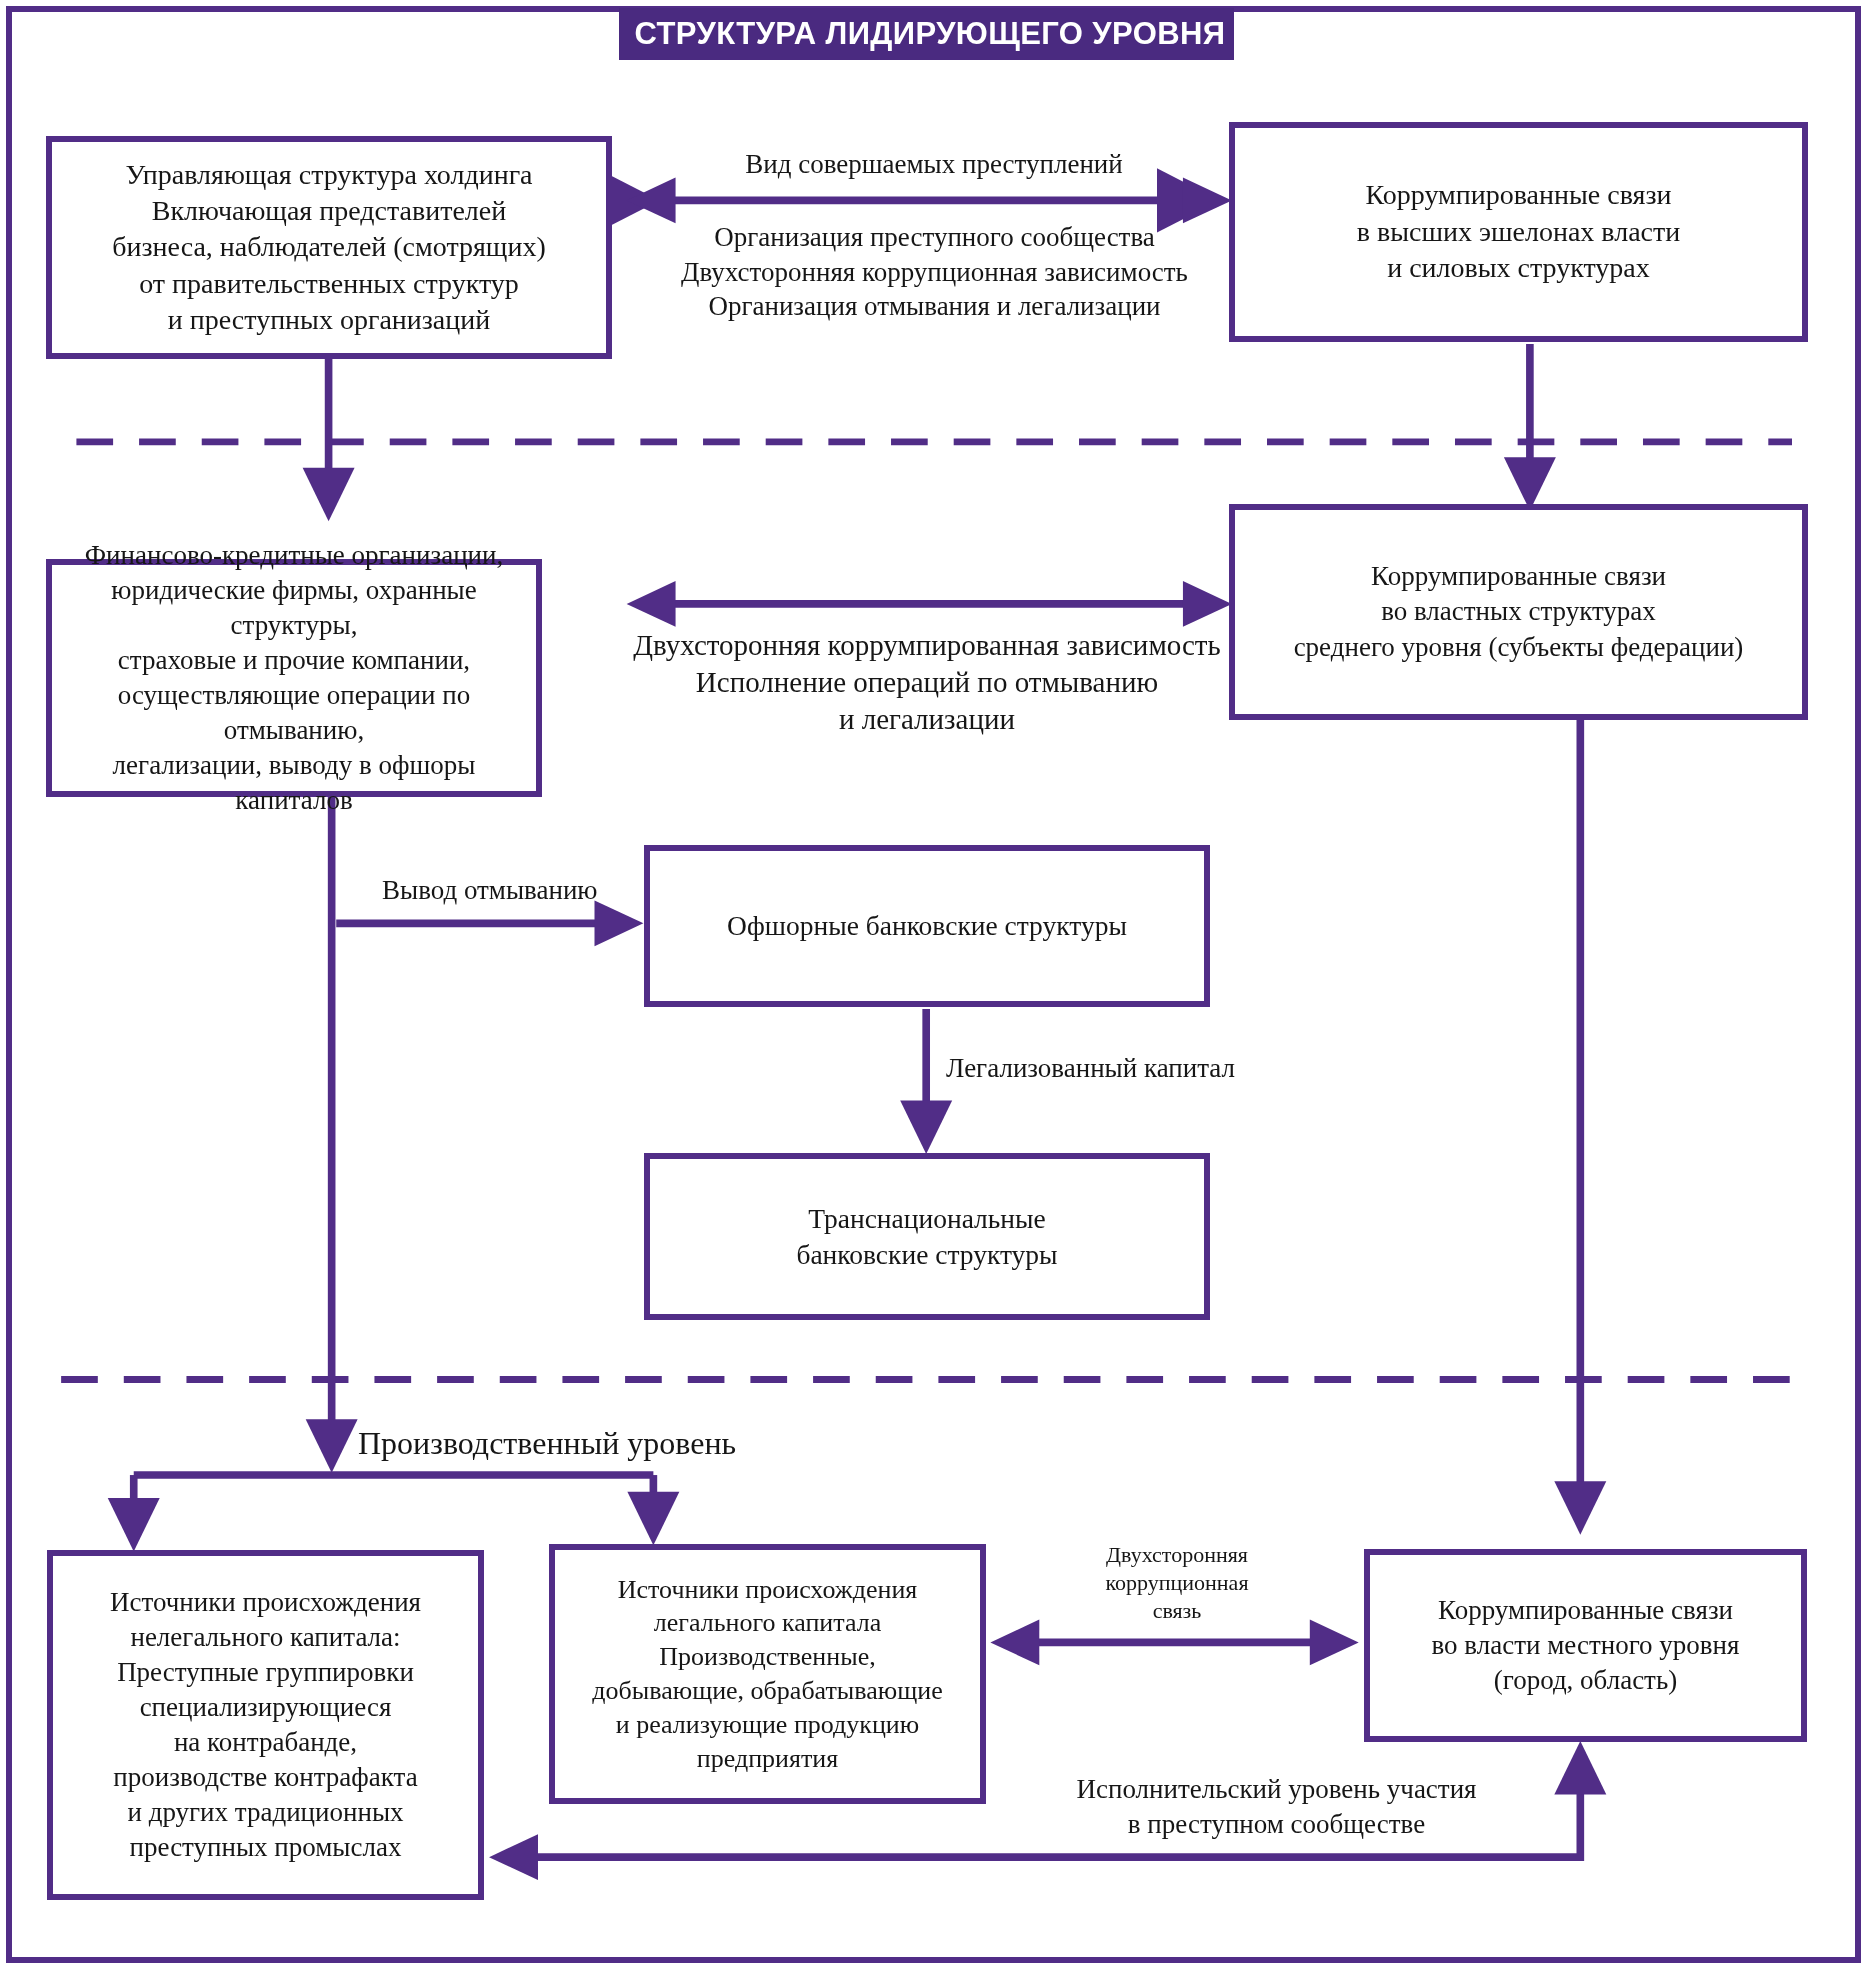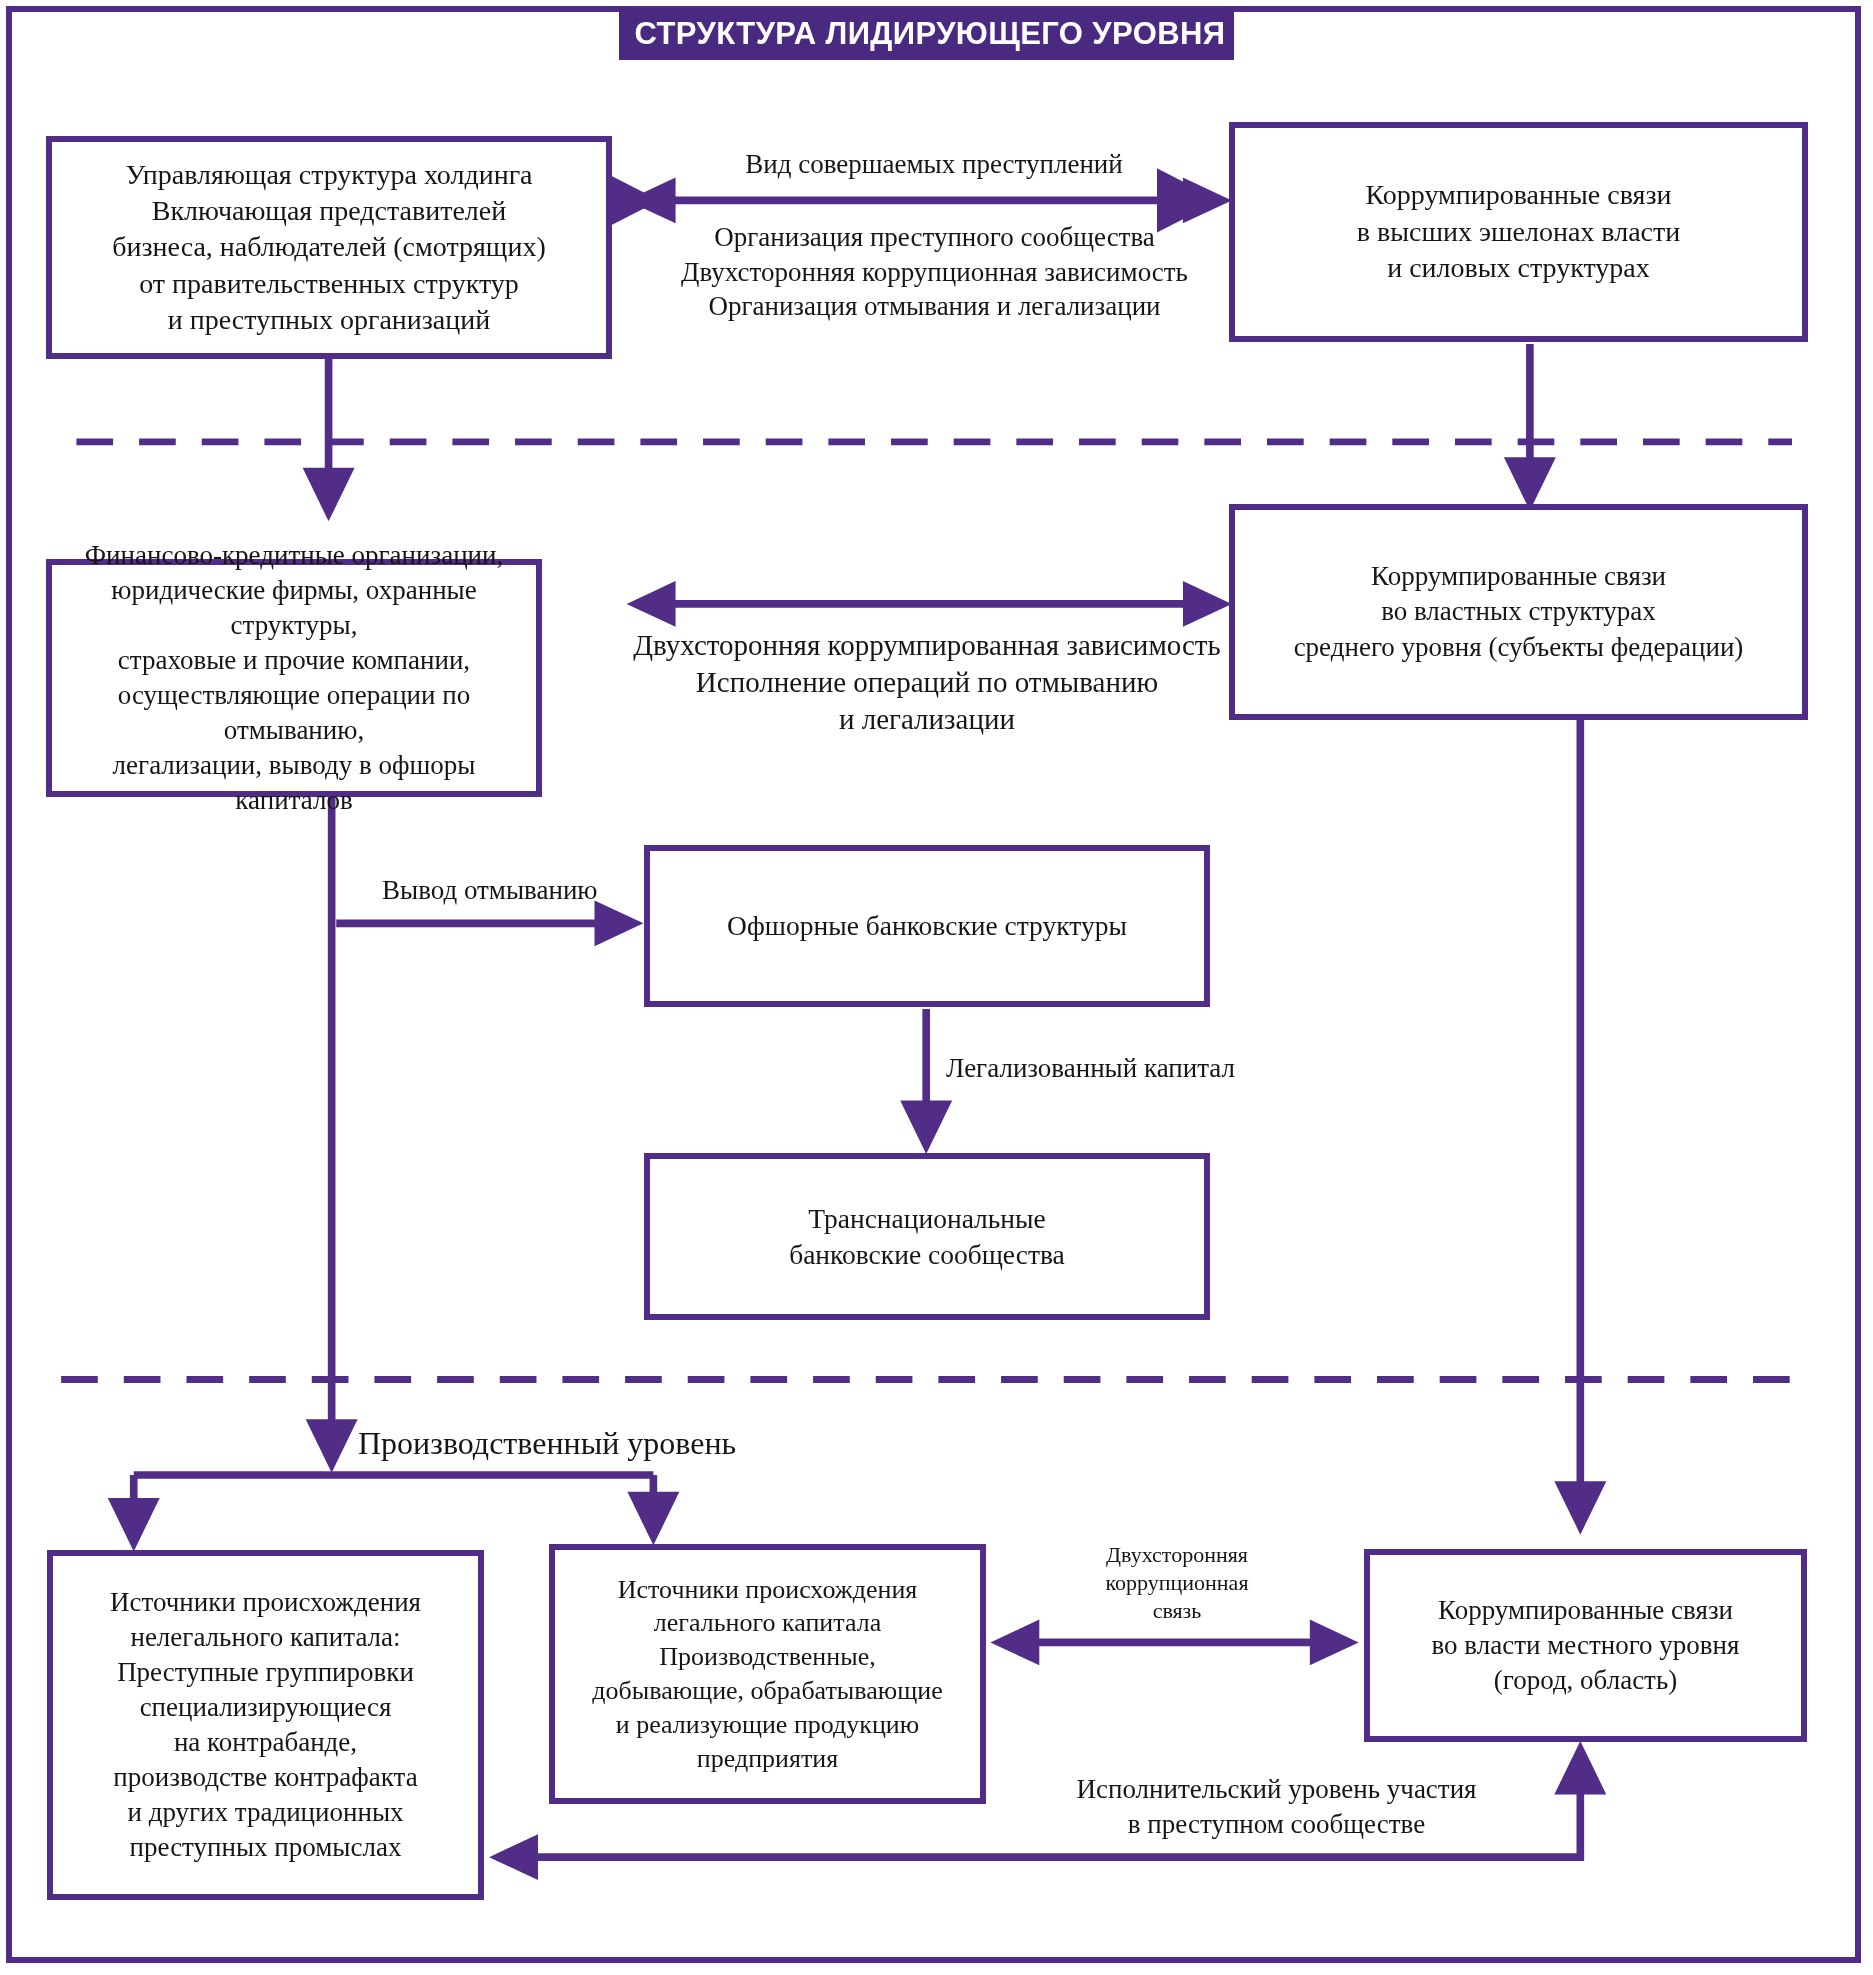--- a/index.html
+++ b/index.html
@@ -203,21 +203,21 @@
   <div class="nodebox" style="left:644px; top:845px; width:566px; height:162px; font-size:27.5px;">
     <span class="txt">Офшорные банковские структуры</span>
   </div>
 
   <div class="edgelabel lbl-left" style="left:382px; top:873px; width:252px; font-size:27px;">Вывод отмыванию</div>
 
   <div class="edgelabel lbl-left" style="left:946px; top:1051px; width:359px; font-size:27px;">Легализованный капитал</div>
 
   <div class="nodebox" style="left:644px; top:1153px; width:566px; height:167px; font-size:27.5px;">
     <span class="txt" style="white-space: pre-line;">Транснациональные
-банковские сообщества</span>
+банковские структуры</span>
   </div>
 
   <div class="edgelabel lbl-left" style="left:358px; top:1423px; width:474px; font-size:32px;">Производственный уровень</div>
 
   <div class="nodebox" style="left:47px; top:1550px; width:437px; height:350px; font-size:27px;">
     <span class="txt" style="white-space: pre-line;">Источники происхождения
 нелегального  капитала:
 Преступные  группировки
 специализирующиеся
 на  контрабанде,

